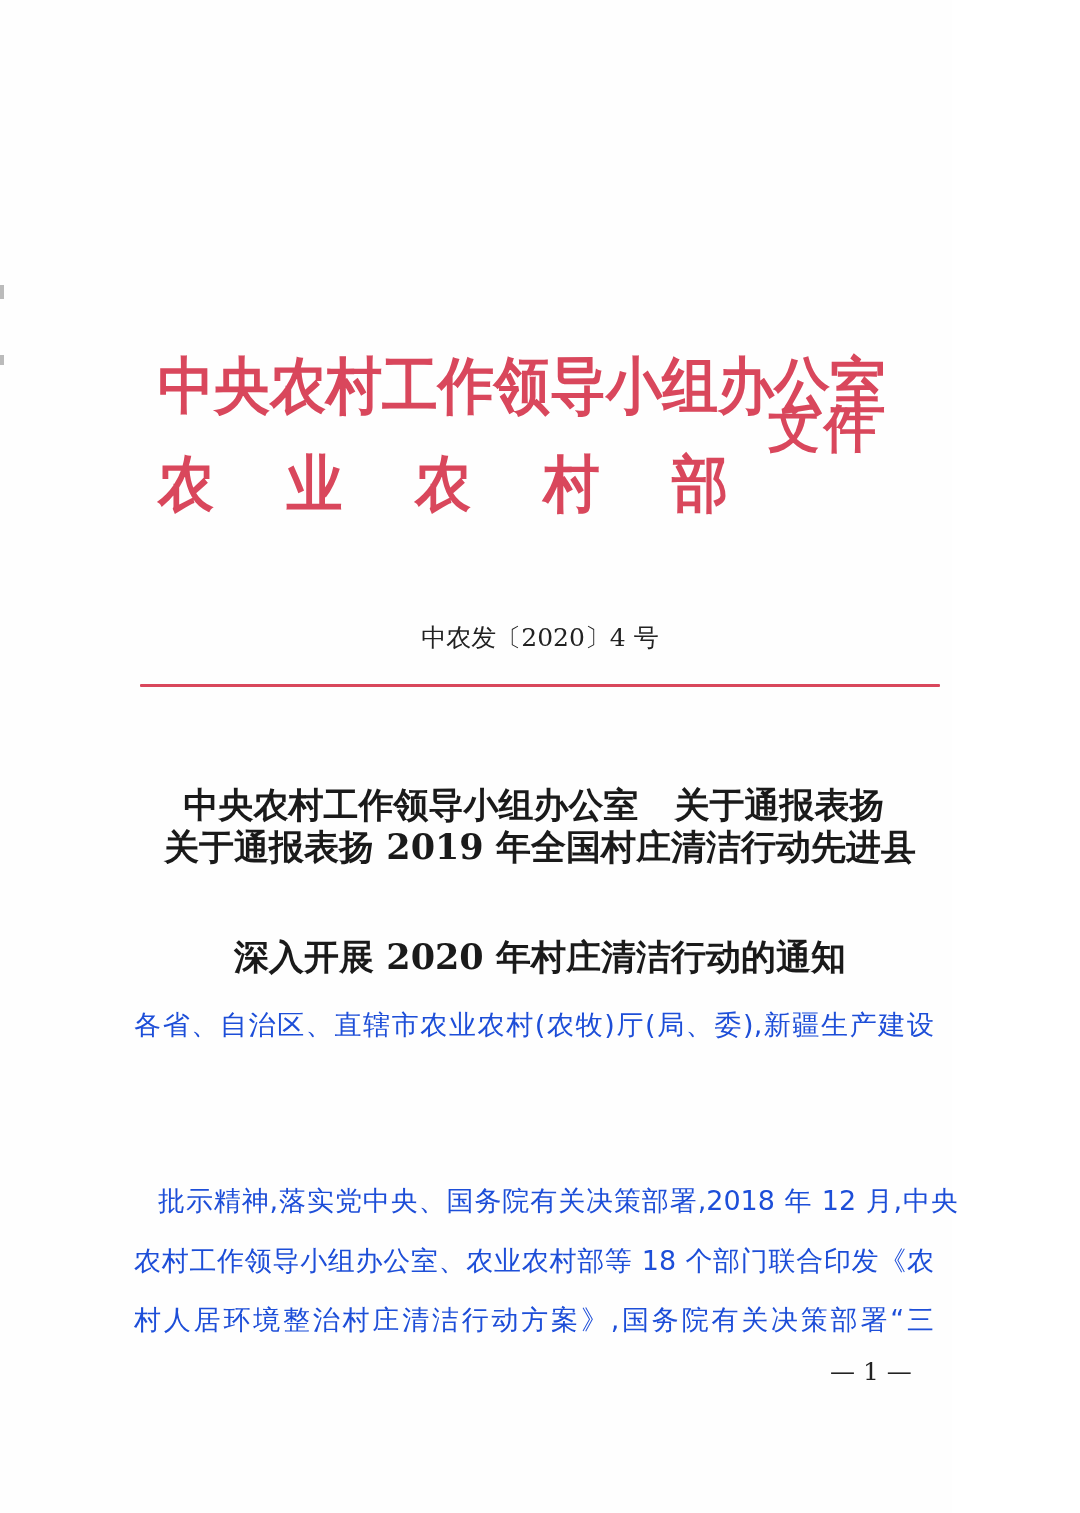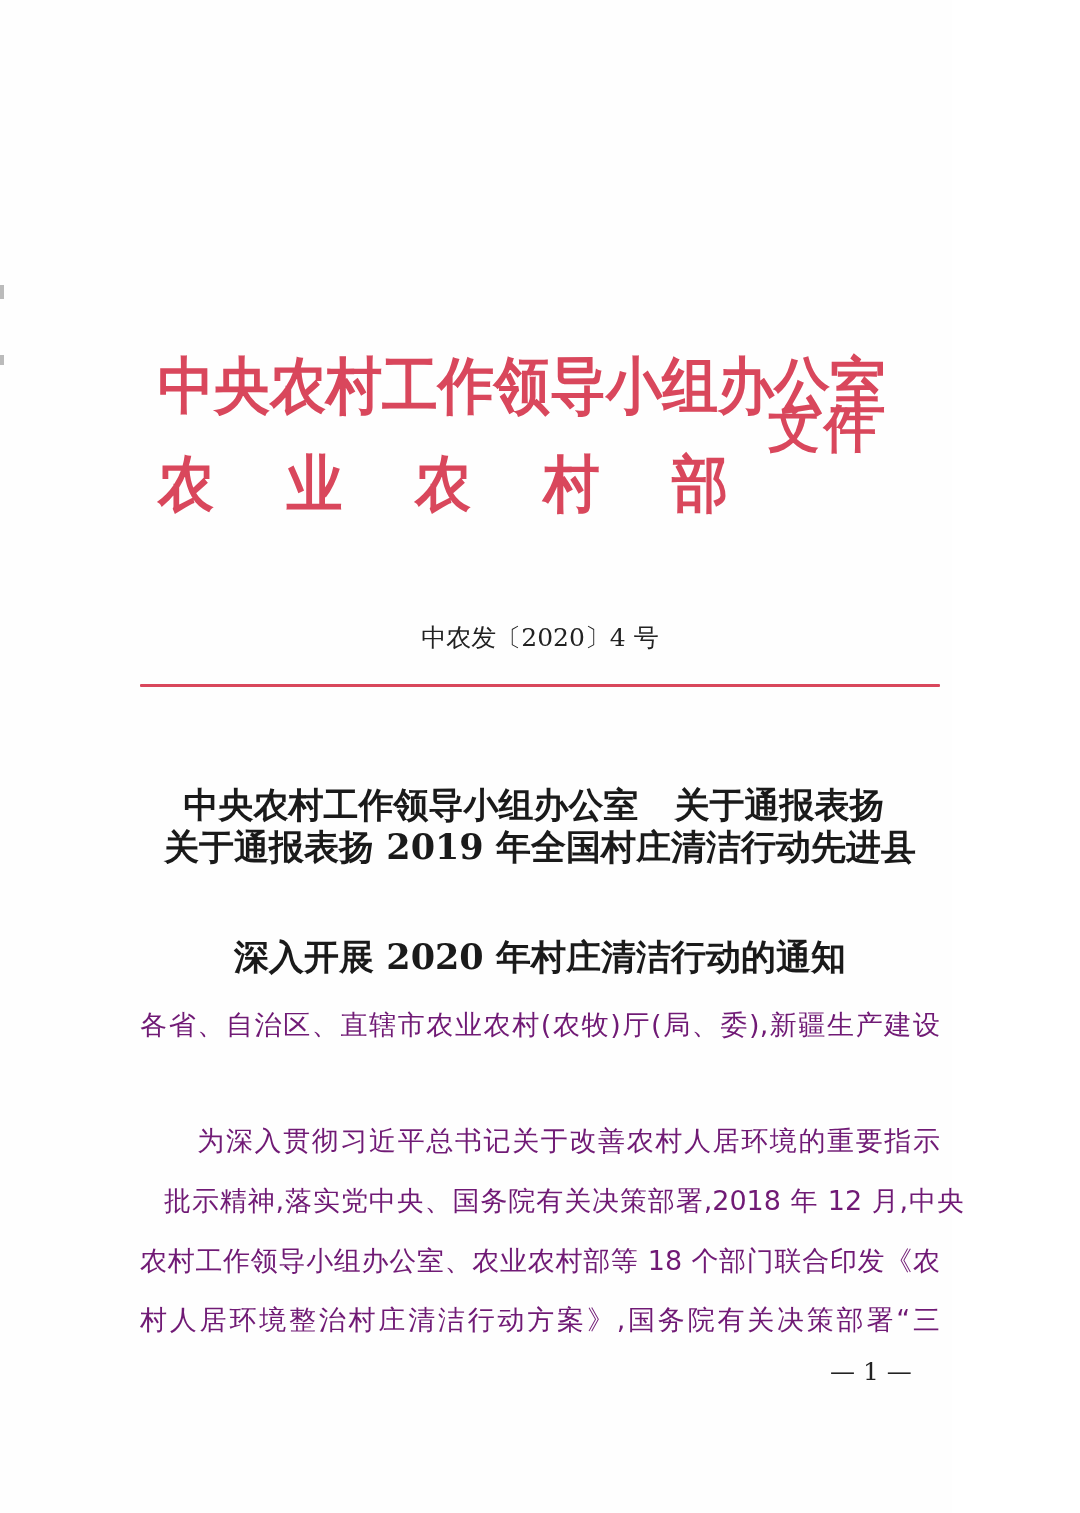--- a/index.html
+++ b/index.html
@@ -95,25 +95,25 @@
       color: #1a1a1a;
       font-family: "DejaVu Serif", "Liberation Serif", serif;
       white-space: nowrap;
     }
     .title-1 { top: 785px; left: -6px; }
     .title-2 { top: 827px; text-align: center; }
     .title-3 { top: 899px; left: 0px; margin-top: 38px; }
     .title-1 .gap { display: inline-block; width: 36px; }
     .body-line {
       position: absolute;
-      left: 140px;
+      left: 134px;
       width: 800px;
       font-size: 27px;
       line-height: 34px;
-      color: #701a75;
+      color: #1d4ed8;
       font-family: "DejaVu Sans", "Liberation Sans", sans-serif;
       white-space: nowrap;
       text-align: justify;
       text-align-last: justify;
       letter-spacing: 0px;
     }
     .body-line.short { text-align-last: left; letter-spacing: 3px; }
     .l1 { top: 1008px; }
     .l2 { top: 1064px; }
     .l3 { top: 1124px; }
@@ -151,19 +151,18 @@
   <div class="doc-number">中农发〔2020〕4 号</div>
   <div class="red-rule"></div>
 
   <div class="title title-1">
     <span>中央农村工作领导小组办公室</span><span class="gap"></span><span>关于通报表扬</span>
   </div>
   <div class="title title-2">关于通报表扬 2019 年全国村庄清洁行动先进县</div>
   <div class="title title-3">深入开展 2020 年村庄清洁行动的通知</div>
 
   <div class="body-line l1">各省、自治区、直辖市农业农村(农牧)厅(局、委),新疆生产建设</div>
-  <div class="body-line l3">　　为深入贯彻习近平总书记关于改善农村人居环境的重要指示</div>
   <div class="body-line l4">批示精神,落实党中央、国务院有关决策部署,2018 年 12 月,中央</div>
   <div class="body-line l5">农村工作领导小组办公室、农业农村部等 18 个部门联合印发《农</div>
   <div class="body-line l6">村人居环境整治村庄清洁行动方案》,国务院有关决策部署“三</div>
 
   <div class="page-number">— 1 —</div>
 </div>
 
 </body></html>

